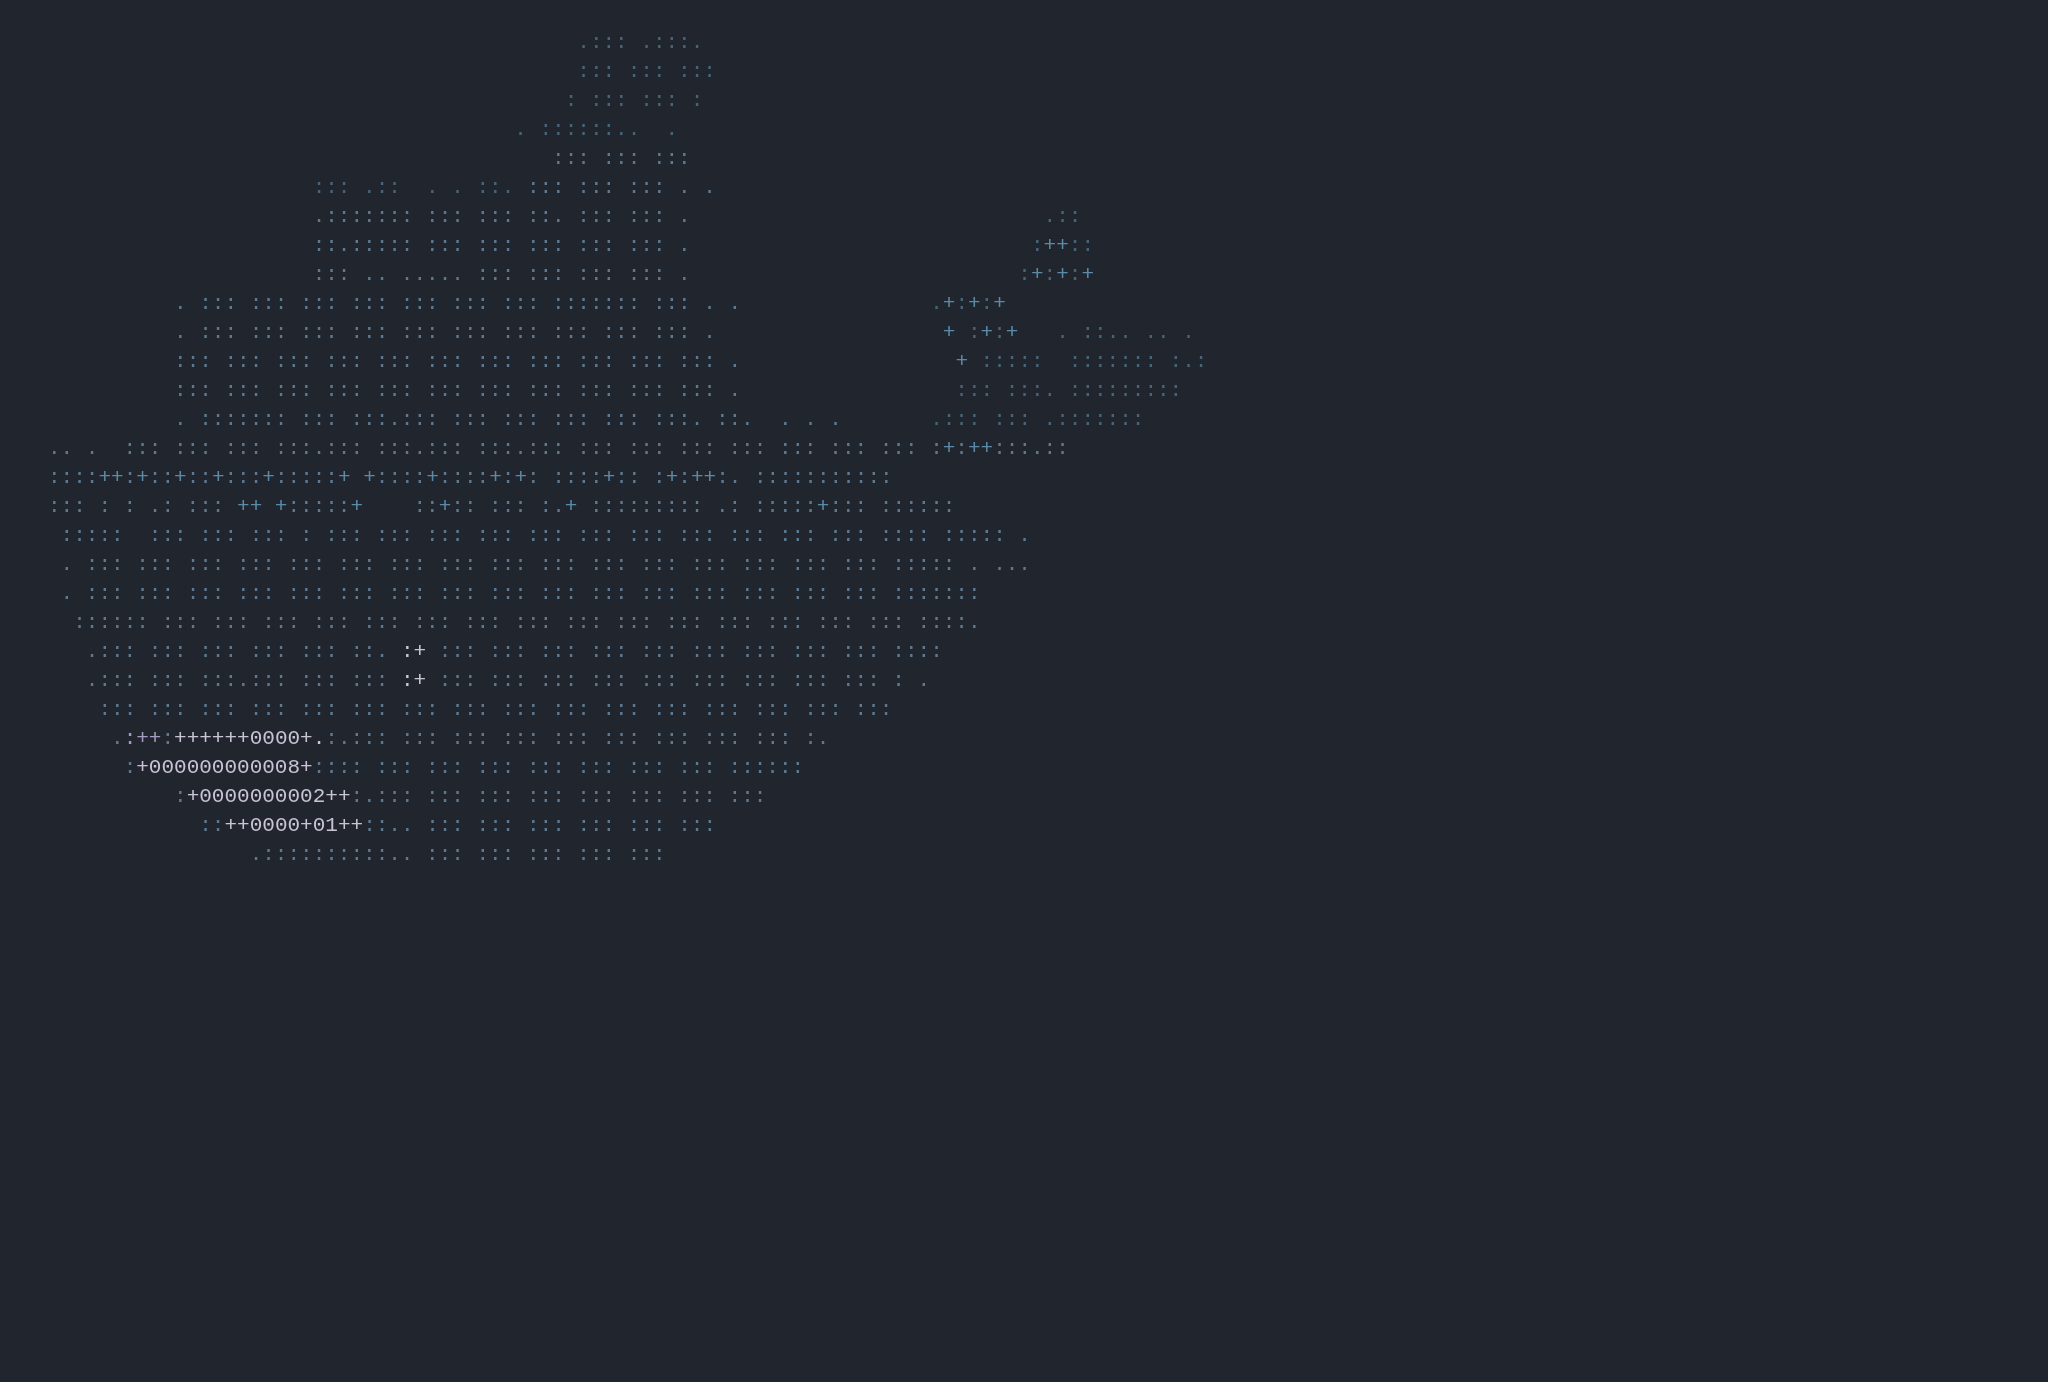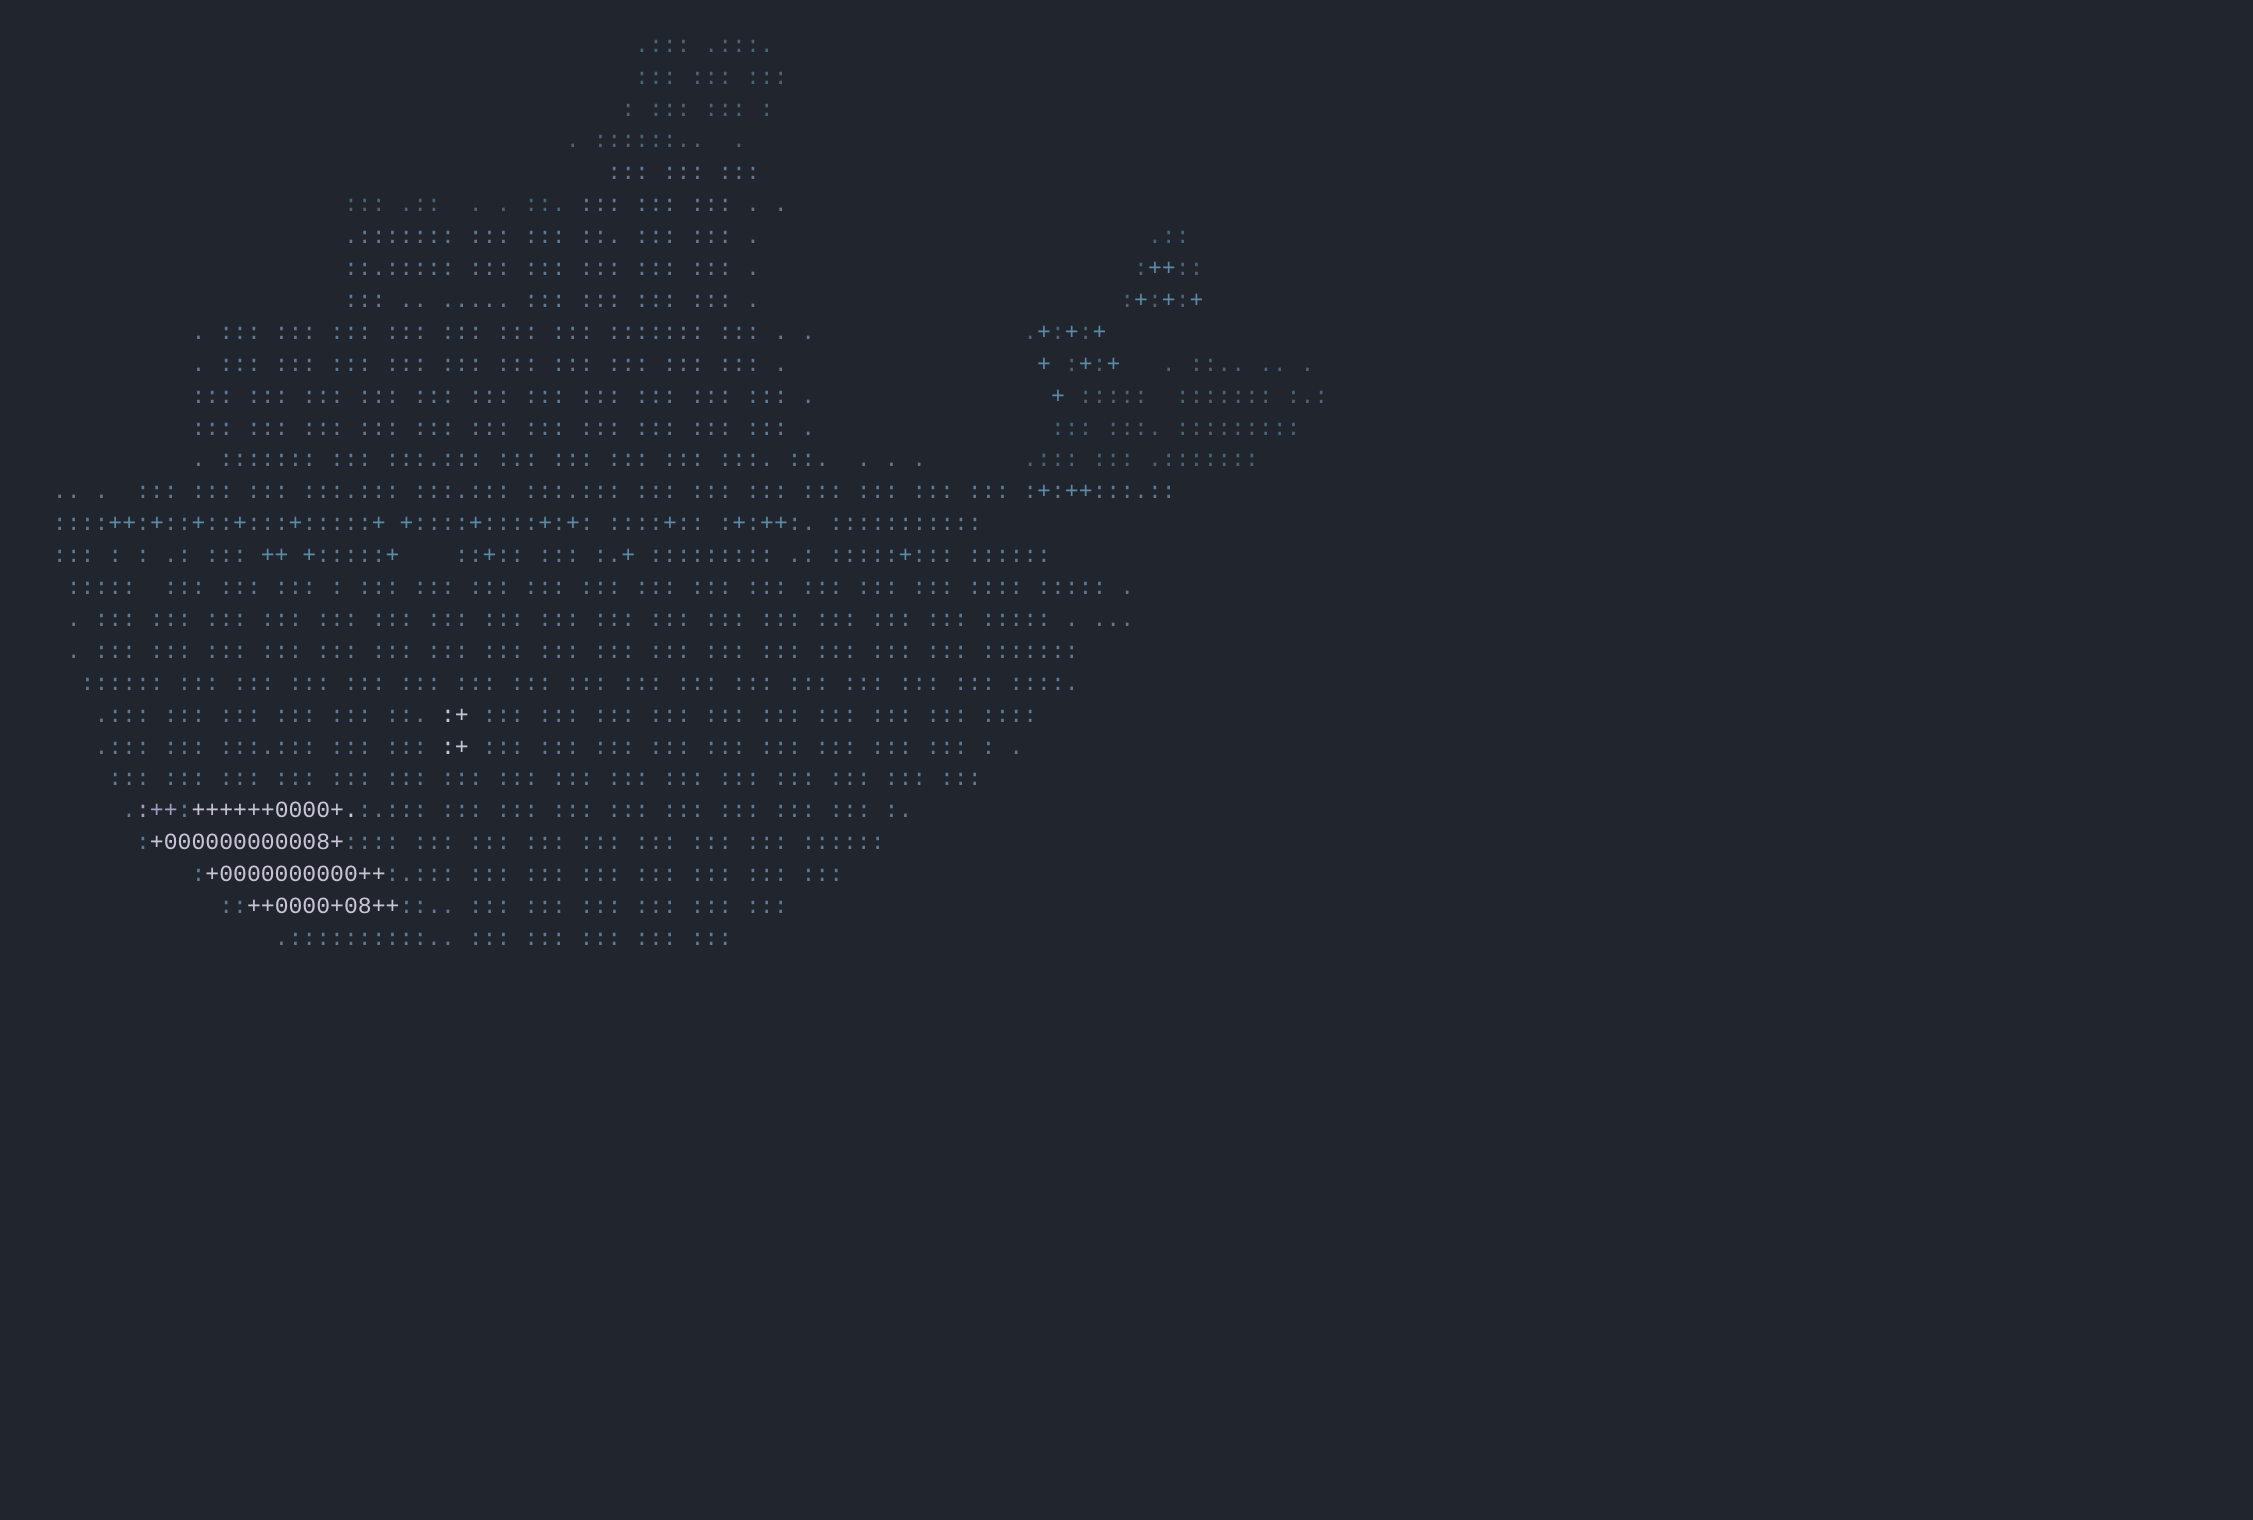--- a/index.html
+++ b/index.html
@@ -61,17 +61,17 @@
 <span class="g">::: : : .: :::</span><span class="b"> ++ +</span><span class="g">:::::</span><span class="b">+</span><span class="g">    ::</span><span class="b">+</span><span class="g">:: ::: :.</span><span class="b">+</span><span class="g"> ::::::::: .: :::::</span><span class="b">+</span><span class="g">::: ::::::</span>
  <span class="g">:::::  ::: ::: ::: : ::: ::: ::: ::: ::: ::: ::: ::: ::: ::: ::: :::: ::::: .</span>
  <span class="g">. ::: ::: ::: ::: ::: ::: ::: ::: ::: ::: ::: ::: ::: ::: ::: ::: ::::: . ...</span>
  <span class="g">. ::: ::: ::: ::: ::: ::: ::: ::: ::: ::: ::: ::: ::: ::: ::: ::: :::::::</span>
   <span class="g">:::::: ::: ::: ::: ::: ::: ::: ::: ::: ::: ::: ::: ::: ::: ::: ::: ::::.</span>
    <span class="g">.::: ::: ::: ::: ::: ::. </span><span class="w">:+ </span><span class="g">::: ::: ::: ::: ::: ::: ::: ::: ::: ::::</span>
    <span class="g">.::: ::: :::.::: ::: ::: </span><span class="w">:+ </span><span class="g">::: ::: ::: ::: ::: ::: ::: ::: ::: : .</span>
     <span class="g">::: ::: ::: ::: ::: ::: ::: ::: ::: ::: ::: ::: ::: ::: ::: :::</span>
      <span class="g">.</span><span class="p">:++</span><span class="g">:</span><span class="w">++++++</span><span class="w">0000</span><span class="w">+.</span><span class="g">:.::: ::: ::: ::: ::: ::: ::: ::: ::: :.</span>
       <span class="g">:</span><span class="w">+</span><span class="w">000000000008</span><span class="w">+</span><span class="g">:::: ::: ::: ::: ::: ::: ::: ::: ::::::</span>
-          <span class="g">:</span><span class="w">+</span><span class="w">0000000000</span><span class="w">++</span><span class="g">:.::: ::: ::: ::: ::: ::: ::: :::</span>
-            <span class="g">::</span><span class="w">++</span><span class="w">0000</span><span class="w">+</span><span class="w">08</span><span class="w">++</span><span class="g">::.. ::: ::: ::: ::: ::: :::</span>
+          <span class="g">:</span><span class="w">+</span><span class="w">0000000002</span><span class="w">++</span><span class="g">:.::: ::: ::: ::: ::: ::: ::: :::</span>
+            <span class="g">::</span><span class="w">++</span><span class="w">0000</span><span class="w">+</span><span class="w">01</span><span class="w">++</span><span class="g">::.. ::: ::: ::: ::: ::: :::</span>
                 <span class="g">.::::::::::.. ::: ::: ::: ::: :::</span>
 </pre>
 </div>
 
 </body></html>

